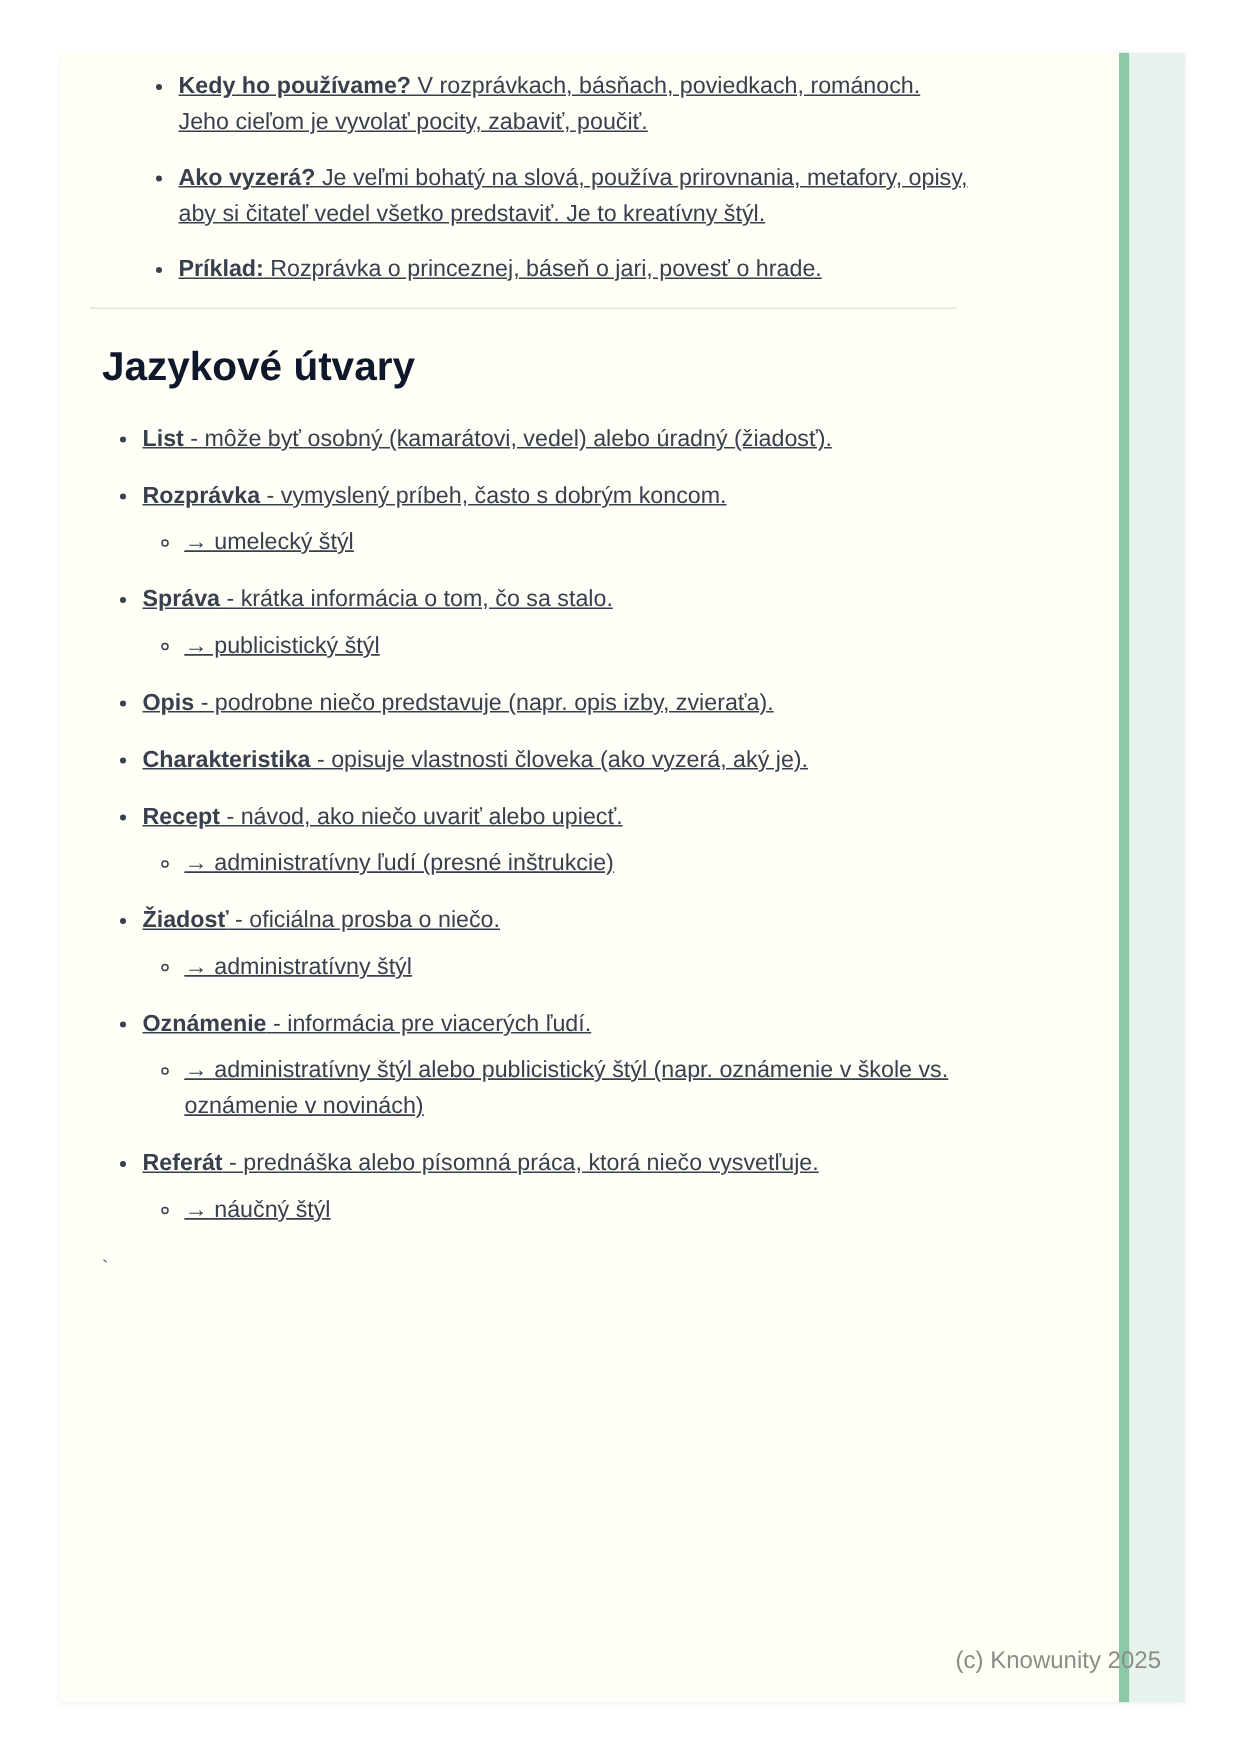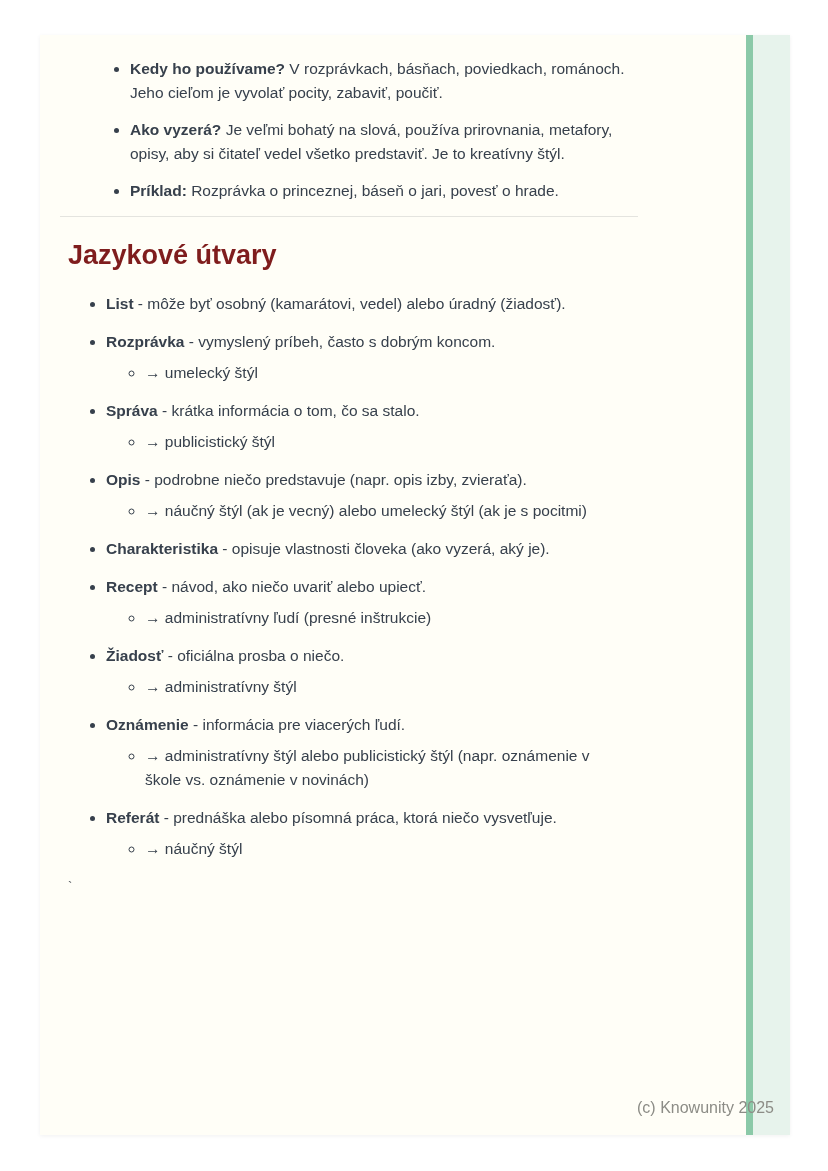--- a/index.html
+++ b/index.html
@@ -31,35 +31,35 @@
     z-index: 1;
   }
   .content {
     position: relative;
     z-index: 2;
     padding: 10px 0 0 28px;
     width: 582px;
     font-size: 15.5px;
     line-height: 24px;
   }
-  ul { margin: 12px; }
+  ul { margin: 1px; text-decoration: underline; }
   .intro-list { padding-left: 50px; list-style-type: disc; }
   .intro-list > li { margin-bottom: 13px; }
   .term, .bold-lead { font-weight: bold; }
   .divider {
     border: none;
     border-top: 1px solid #E4E4DF;
     margin: 6px 0 0 -8px;
     width: 578px;
   }
   h1.section-heading {
     font-size: 27px;
     line-height: 34px;
     font-weight: 600;
-    color: #7f1d1d;
+    color: #0f172a;
     margin: 21px 0 20px 0;
   }
   p.section-intro {
     text-align: justify;
     line-height: 30px;
     margin: 0 0 10px 0;
   }
   .main-list { padding-left: 26px; list-style-type: disc; }
   .main-list > li { margin-bottom: 14px; }
   .sub-list { padding-left: 27px; list-style-type: circle; margin-top: 7px; }
@@ -119,23 +119,20 @@
 
       <li>
         <span class="term">Správa</span><span> - krátka informácia o tom, čo sa stalo.</span>
         <ul class="sub-list">
           <li><span>→ publicistický štýl</span></li>
         </ul>
       </li>
 
       <li>
         <span class="term">Opis</span><span> - podrobne niečo predstavuje (napr. opis izby, zvieraťa).</span>
-        <ul class="sub-list">
-          <li><span>→ náučný štýl (ak je vecný) alebo umelecký štýl (ak je s pocitmi)</span></li>
-        </ul>
       </li>
 
       <li>
         <span class="term">Charakteristika</span><span> - opisuje vlastnosti človeka (ako vyzerá, aký je).</span>
       </li>
 
       <li>
         <span class="term">Recept</span><span> - návod, ako niečo uvariť alebo upiecť.</span>
         <ul class="sub-list">
           <li><span>→ administratívny ľudí (presné inštrukcie)</span></li>

